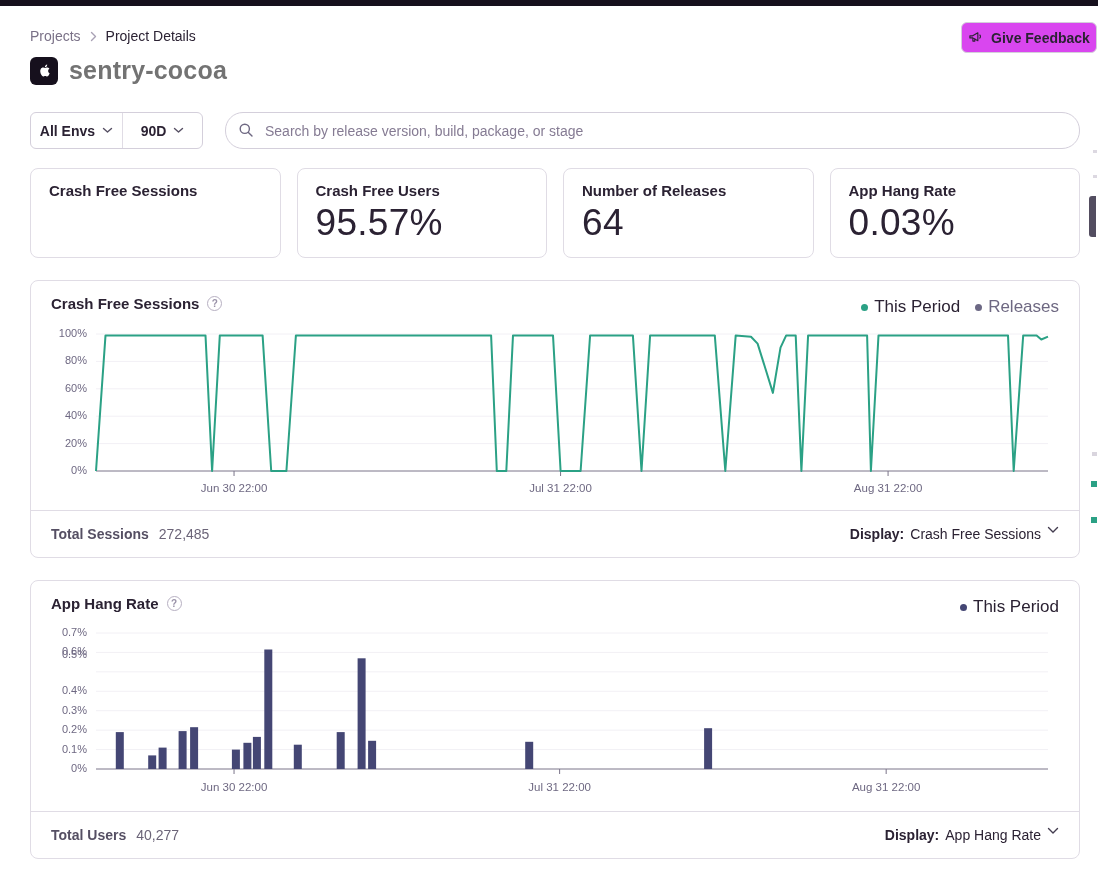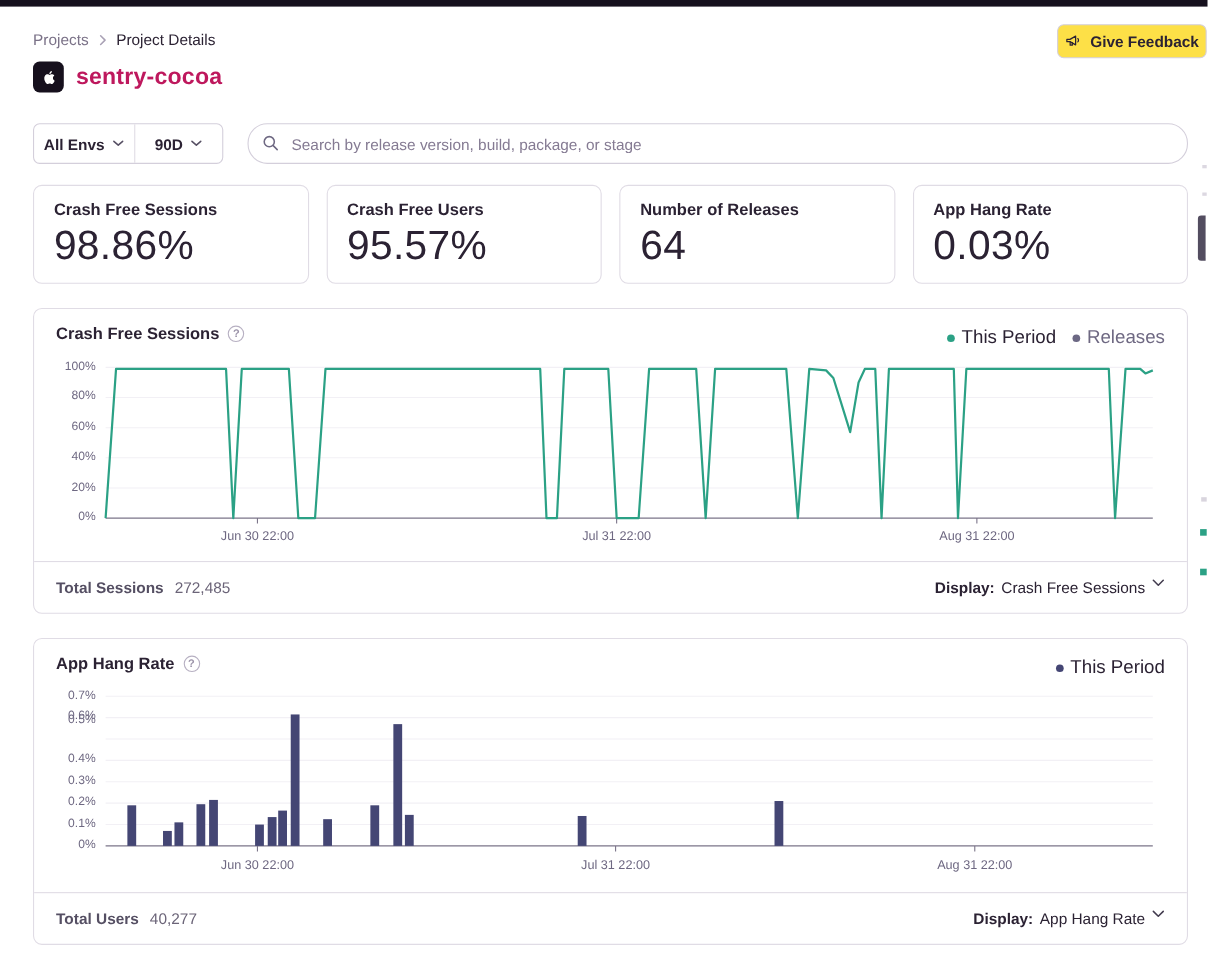--- a/index.html
+++ b/index.html
@@ -9,23 +9,23 @@
 
   .topbar { position:absolute; top:0; left:0; width:1098px; height:6px; background:#16101d; }
 
   .breadcrumb { position:absolute; top:28px; left:30px; display:flex; align-items:center; gap:9px; font-size:14px; }
   .crumb-link { color:#7a7187; cursor:pointer; }
   .crumb-current { color:#2b2233; }
   .crumb-sep { display:flex; align-items:center; }
 
   .title-row { position:absolute; top:56px; left:30px; display:flex; align-items:center; gap:11px; }
   .apple-badge { width:28px; height:28px; background:#16101d; border-radius:6px; display:flex; align-items:center; justify-content:center; }
-  .project-title { font-size:21px; font-weight:700; color:#be185d; letter-spacing:.2px; }
-
-  .feedback-btn { position:absolute; top:22px; left:961px; width:136px; height:31px; background:#fde047;
+  .project-title { font-size:25px; font-weight:700; color:#737373; letter-spacing:.2px; }
+
+  .feedback-btn { position:absolute; top:22px; left:961px; width:136px; height:31px; background:#d946ef;
     border:1px solid #d4cfdb; border-radius:6px; display:flex; align-items:center; justify-content:center;
     gap:8px; font-size:14px; font-weight:700; color:#2b2233; cursor:pointer; }
 
   .filter-group { position:absolute; top:112px; left:30px; width:173px; height:37px; border:1px solid #d4cfdb;
     border-radius:6px; background:#fff; display:flex; align-items:stretch; }
   .filter-seg { display:flex; align-items:center; justify-content:center; gap:7px; font-size:14px; font-weight:700; color:#2b2233; cursor:pointer; }
   .filter-seg.env { flex:1.15; }
   .filter-seg.period { flex:1; border-left:1px solid #e0dce5; }
 
   .search-box { position:absolute; top:112px; left:225px; width:855px; height:37px; }
@@ -130,21 +130,20 @@
           <circle cx="6.8" cy="6.8" r="4.6"></circle>
           <path d="M10.4 10.4L14 14"></path>
         </svg>
     </span>
     <input type="text" value="" placeholder="Search by release version, build, package, or stage" style="">
   </div>
 
   <div class="stats-row">
     <div class="stat-card">
       <div class="stat-label">Crash Free Sessions</div>
-      <div class="stat-value">98.86%</div>
     </div>
     <div class="stat-card">
       <div class="stat-label">Crash Free Users</div>
       <div class="stat-value">95.57%</div>
     </div>
     <div class="stat-card">
       <div class="stat-label">Number of Releases</div>
       <div class="stat-value">64</div>
     </div>
     <div class="stat-card">

